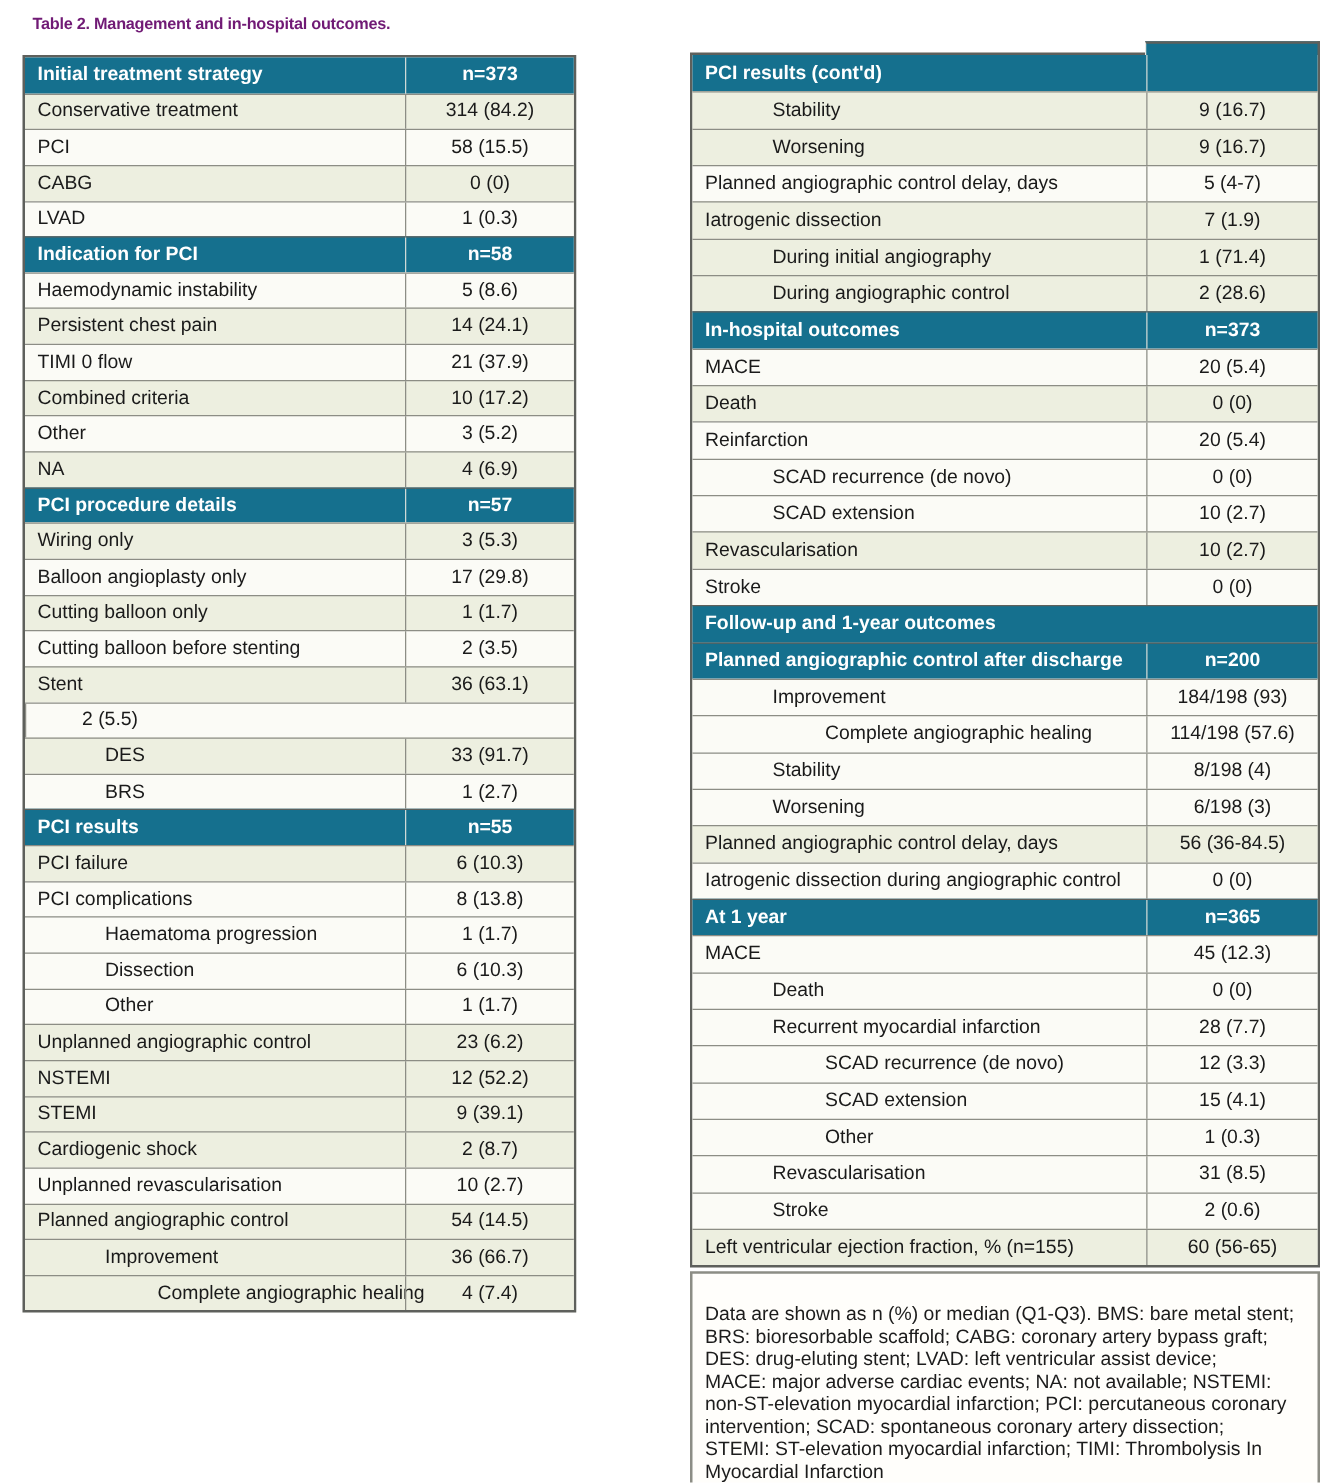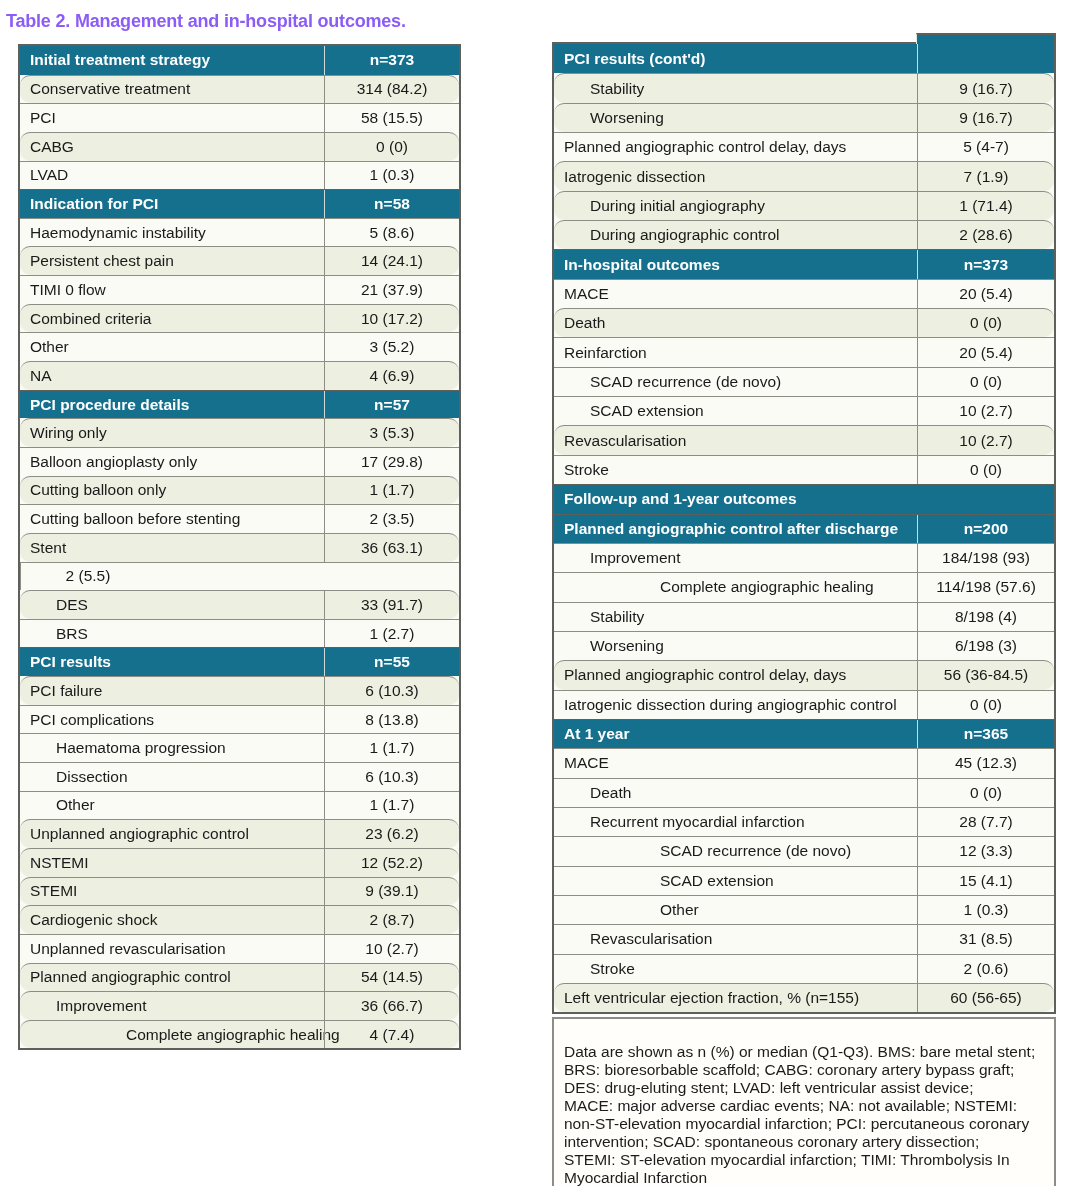--- a/index.html
+++ b/index.html
@@ -2,34 +2,34 @@
 <html><head>
 <meta charset="utf-8">
 <style>
   html,body{margin:0;padding:0;}
   body{
     width:1075px;height:1186px;background:#ffffff;position:relative;
     font-family:"Liberation Sans", sans-serif;color:var(--text,#1a1a1a);
     --teal:#15708E; --cream:#EDEFE0; --plain:#FBFBF6; --border:#8C8D85; --outer:#5E605C; --text:#1a1a1a;
   }
   .page-title{
-    position:absolute;left:6px;top:11px;font-size:18px;font-weight:bold;color:#8b5cf6;
+    position:absolute;left:26px;top:11px;font-size:13px;font-weight:bold;color:#701a75;
     letter-spacing:-0.2px;
   }
   .col{position:absolute;}
   .col-left{left:18px;top:44px;width:443px;}
   .col-right{left:552px;top:42px;width:504px;}
   .tbl{border:2px solid var(--outer);background:var(--plain);box-sizing:border-box;width:100%;}
   .t-left{--rh:28.65px;--vw:135px;}
   .t-right{--rh:29.35px;--vw:137px;}
   .row{display:flex;height:var(--rh);border-top:1px solid var(--border);box-sizing:border-box;background:var(--plain);}
   .row:first-child{border-top:none;}
-  .row.shaded{background:var(--cream);border-radius:10px;}
+  .row.shaded{background:var(--cream);}
   .cl{flex:1;min-width:0;padding-left:10px;display:flex;align-items:center;font-size:15.5px;white-space:nowrap;}
-  .cl.ind1{padding-left:36px;}
+  .cl.ind1{padding-left:64px;}
   .cl.ind2{padding-left:106px;}
   .cv{width:var(--vw);flex:none;border-left:1px solid var(--border);display:flex;align-items:center;justify-content:center;font-size:15.5px;box-sizing:border-box;white-space:nowrap;}
   .row.hdr{background:var(--teal);color:#ffffff;border-top-color:var(--outer);}
   .hdr .cl{font-weight:bold;font-size:15.5px;}
   .hdr .cv{font-weight:bold;border-left-color:#cfd9d6;}
   
   .row.grp{height:calc(var(--rh) * 4);}
   .gl{width:185px;flex:none;padding-left:10px;font-size:15.5px;line-height:var(--rh);border-right:1px solid var(--border);box-sizing:border-box;background:var(--plain);}
   .gr{flex:1;display:flex;flex-direction:column;min-width:0;}
   .sr{display:flex;flex:1;border-top:1px solid var(--border);background:var(--plain);}

